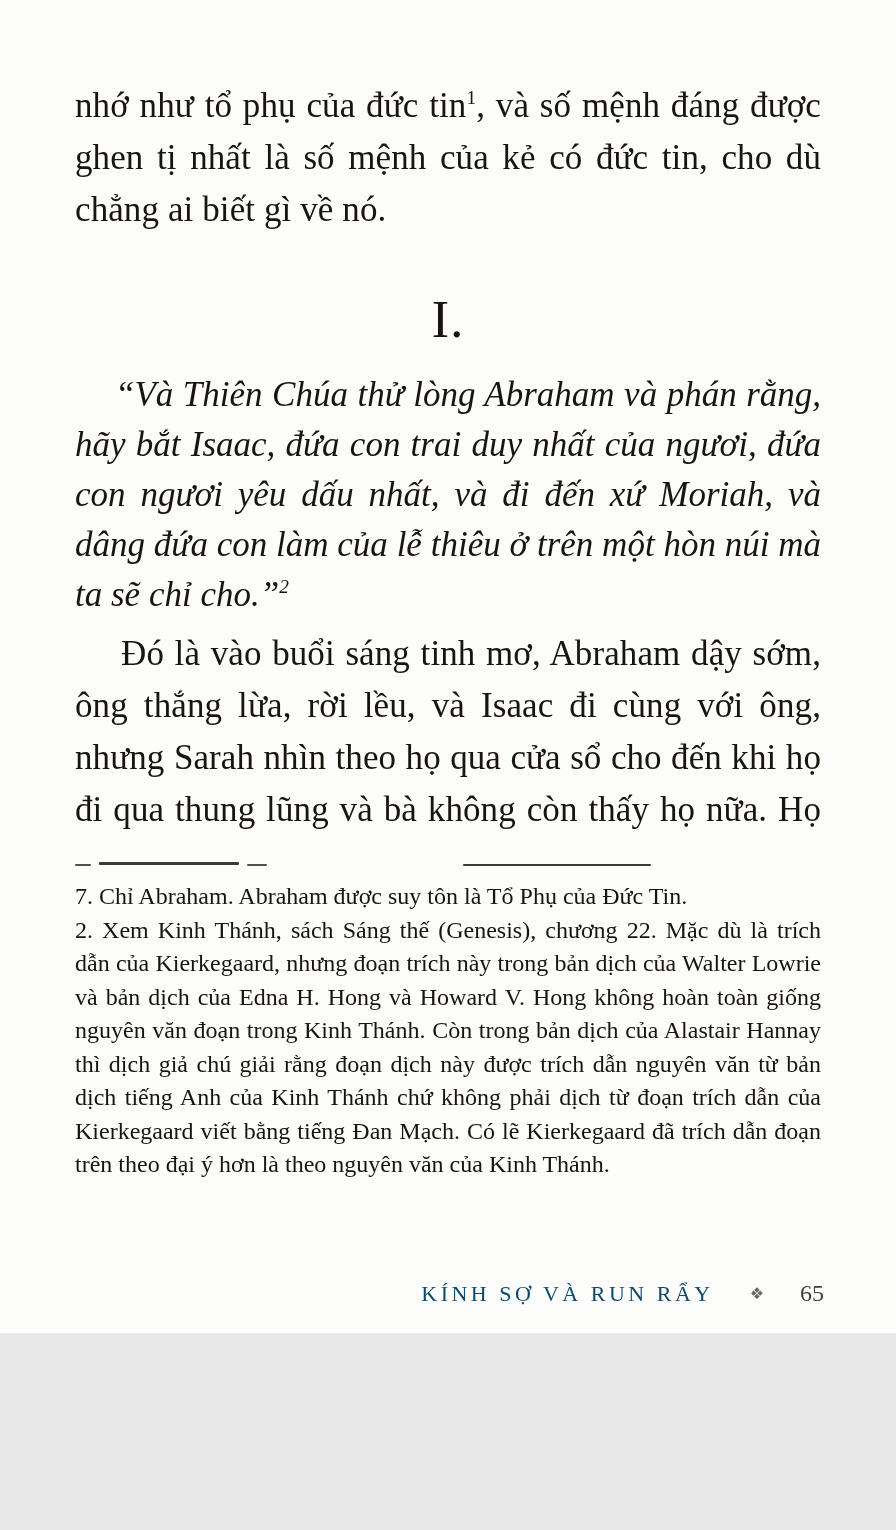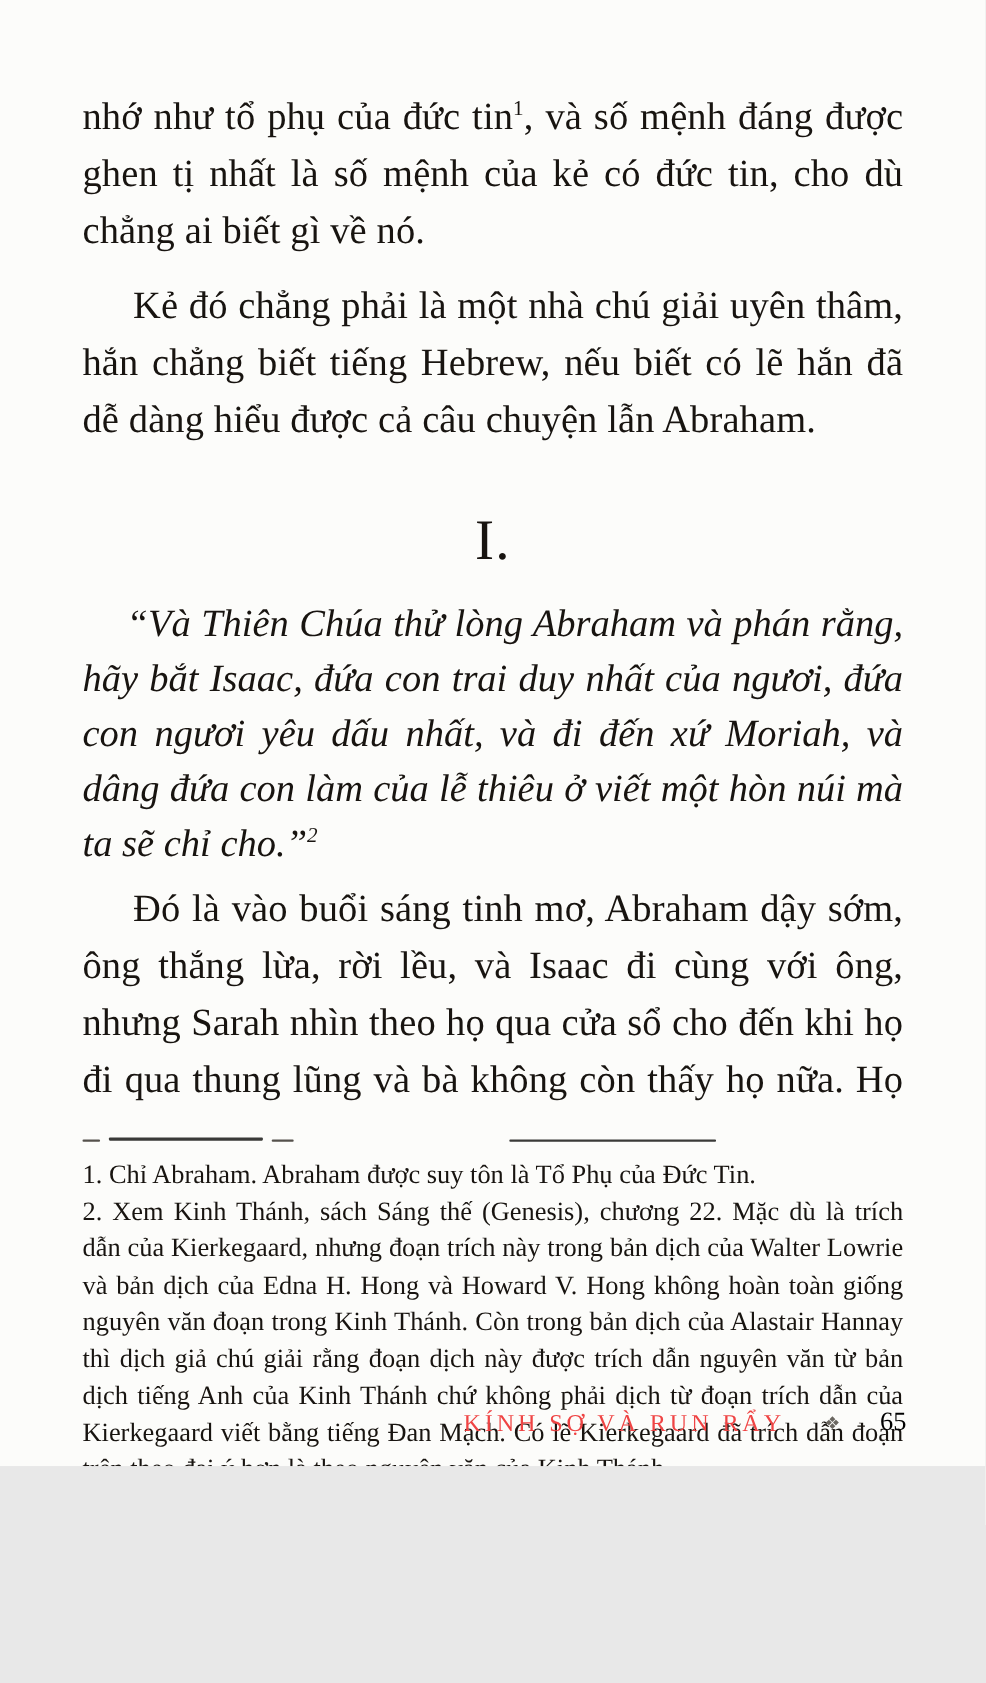--- a/index.html
+++ b/index.html
@@ -89,57 +89,56 @@
     right: 72px;
     bottom: 26px;
     display: flex;
     align-items: center;
     gap: 36px;
     white-space: nowrap;
   }
   .running-title {
     font-size: 22px;
     letter-spacing: 3.5px;
-    color: #ef4444;
+    color: #0c4a6e;
   }
   .footer-ornament {
     font-family: "DejaVu Sans", sans-serif;
     font-size: 16px;
     color: #6a6660;
   }
   .page-number {
     font-size: 24px;
-    color: #000000;
+    color: #404040;
   }
 </style>
 </head>
 <body>
 
 <div class="page">
   <div class="text-block">
 
     <p class="body-para para-1"><span>nhớ như tổ phụ của đức tin</span><sup class="fn-ref">1</sup><span>, và số mệnh đáng được ghen tị nhất là số mệnh của kẻ có đức tin, cho dù chẳng ai biết gì về nó.</span></p>
 
-    <p class="body-para indent para-2">Kẻ đó chẳng phải là một nhà chú giải uyên thâm, hắn chẳng biết tiếng Hebrew, nếu biết có lẽ hắn đã dễ dàng hiểu được cả câu chuyện lẫn Abraham.</p>
 
     <h2 class="section-heading">I.</h2>
 
-    <p class="quote-para"><span>“Và Thiên Chúa thử lòng Abraham và phán rằng, hãy bắt Isaac, đứa con trai duy nhất của ngươi, đứa con ngươi yêu dấu nhất, và đi đến xứ Moriah, và dâng đứa con làm của lễ thiêu ở viết một hòn núi mà ta sẽ chỉ cho.”</span><sup class="fn-ref">2</sup></p>
+    <p class="quote-para"><span>“Và Thiên Chúa thử lòng Abraham và phán rằng, hãy bắt Isaac, đứa con trai duy nhất của ngươi, đứa con ngươi yêu dấu nhất, và đi đến xứ Moriah, và dâng đứa con làm của lễ thiêu ở trên một hòn núi mà ta sẽ chỉ cho.”</span><sup class="fn-ref">2</sup></p>
 
     <p class="body-para indent para-3">Đó là vào buổi sáng tinh mơ, Abraham dậy sớm, ông thắng lừa, rời lều, và Isaac đi cùng với ông, nhưng Sarah nhìn theo họ qua cửa sổ cho đến khi họ đi qua thung lũng và bà không còn thấy họ nữa. Họ</p>
 
     <div class="fn-rule">
       <span class="seg-1"></span>
       <span class="seg-2"></span>
       <span class="seg-3"></span>
       <span class="seg-4"></span>
     </div>
 
     <div class="footnotes">
-      <p class="footnote">1. Chỉ Abraham. Abraham được suy tôn là Tổ Phụ của Đức Tin.</p>
+      <p class="footnote">7. Chỉ Abraham. Abraham được suy tôn là Tổ Phụ của Đức Tin.</p>
       <p class="footnote">2. Xem Kinh Thánh, sách Sáng thế (Genesis), chương 22. Mặc dù là trích dẫn của Kierkegaard, nhưng đoạn trích này trong bản dịch của Walter Lowrie và bản dịch của Edna H. Hong và Howard V. Hong không hoàn toàn giống nguyên văn đoạn trong Kinh Thánh. Còn trong bản dịch của Alastair Hannay thì dịch giả chú giải rằng đoạn dịch này được trích dẫn nguyên văn từ bản dịch tiếng Anh của Kinh Thánh chứ không phải dịch từ đoạn trích dẫn của Kierkegaard viết bằng tiếng Đan Mạch. Có lẽ Kierkegaard đã trích dẫn đoạn trên theo đại ý hơn là theo nguyên văn của Kinh Thánh.</p>
     </div>
 
   </div>
 
   <div class="page-footer">
     <span class="running-title">KÍNH SỢ VÀ RUN RẨY</span>
     <span class="footer-ornament">❖</span>
     <span class="page-number">65</span>
   </div>

